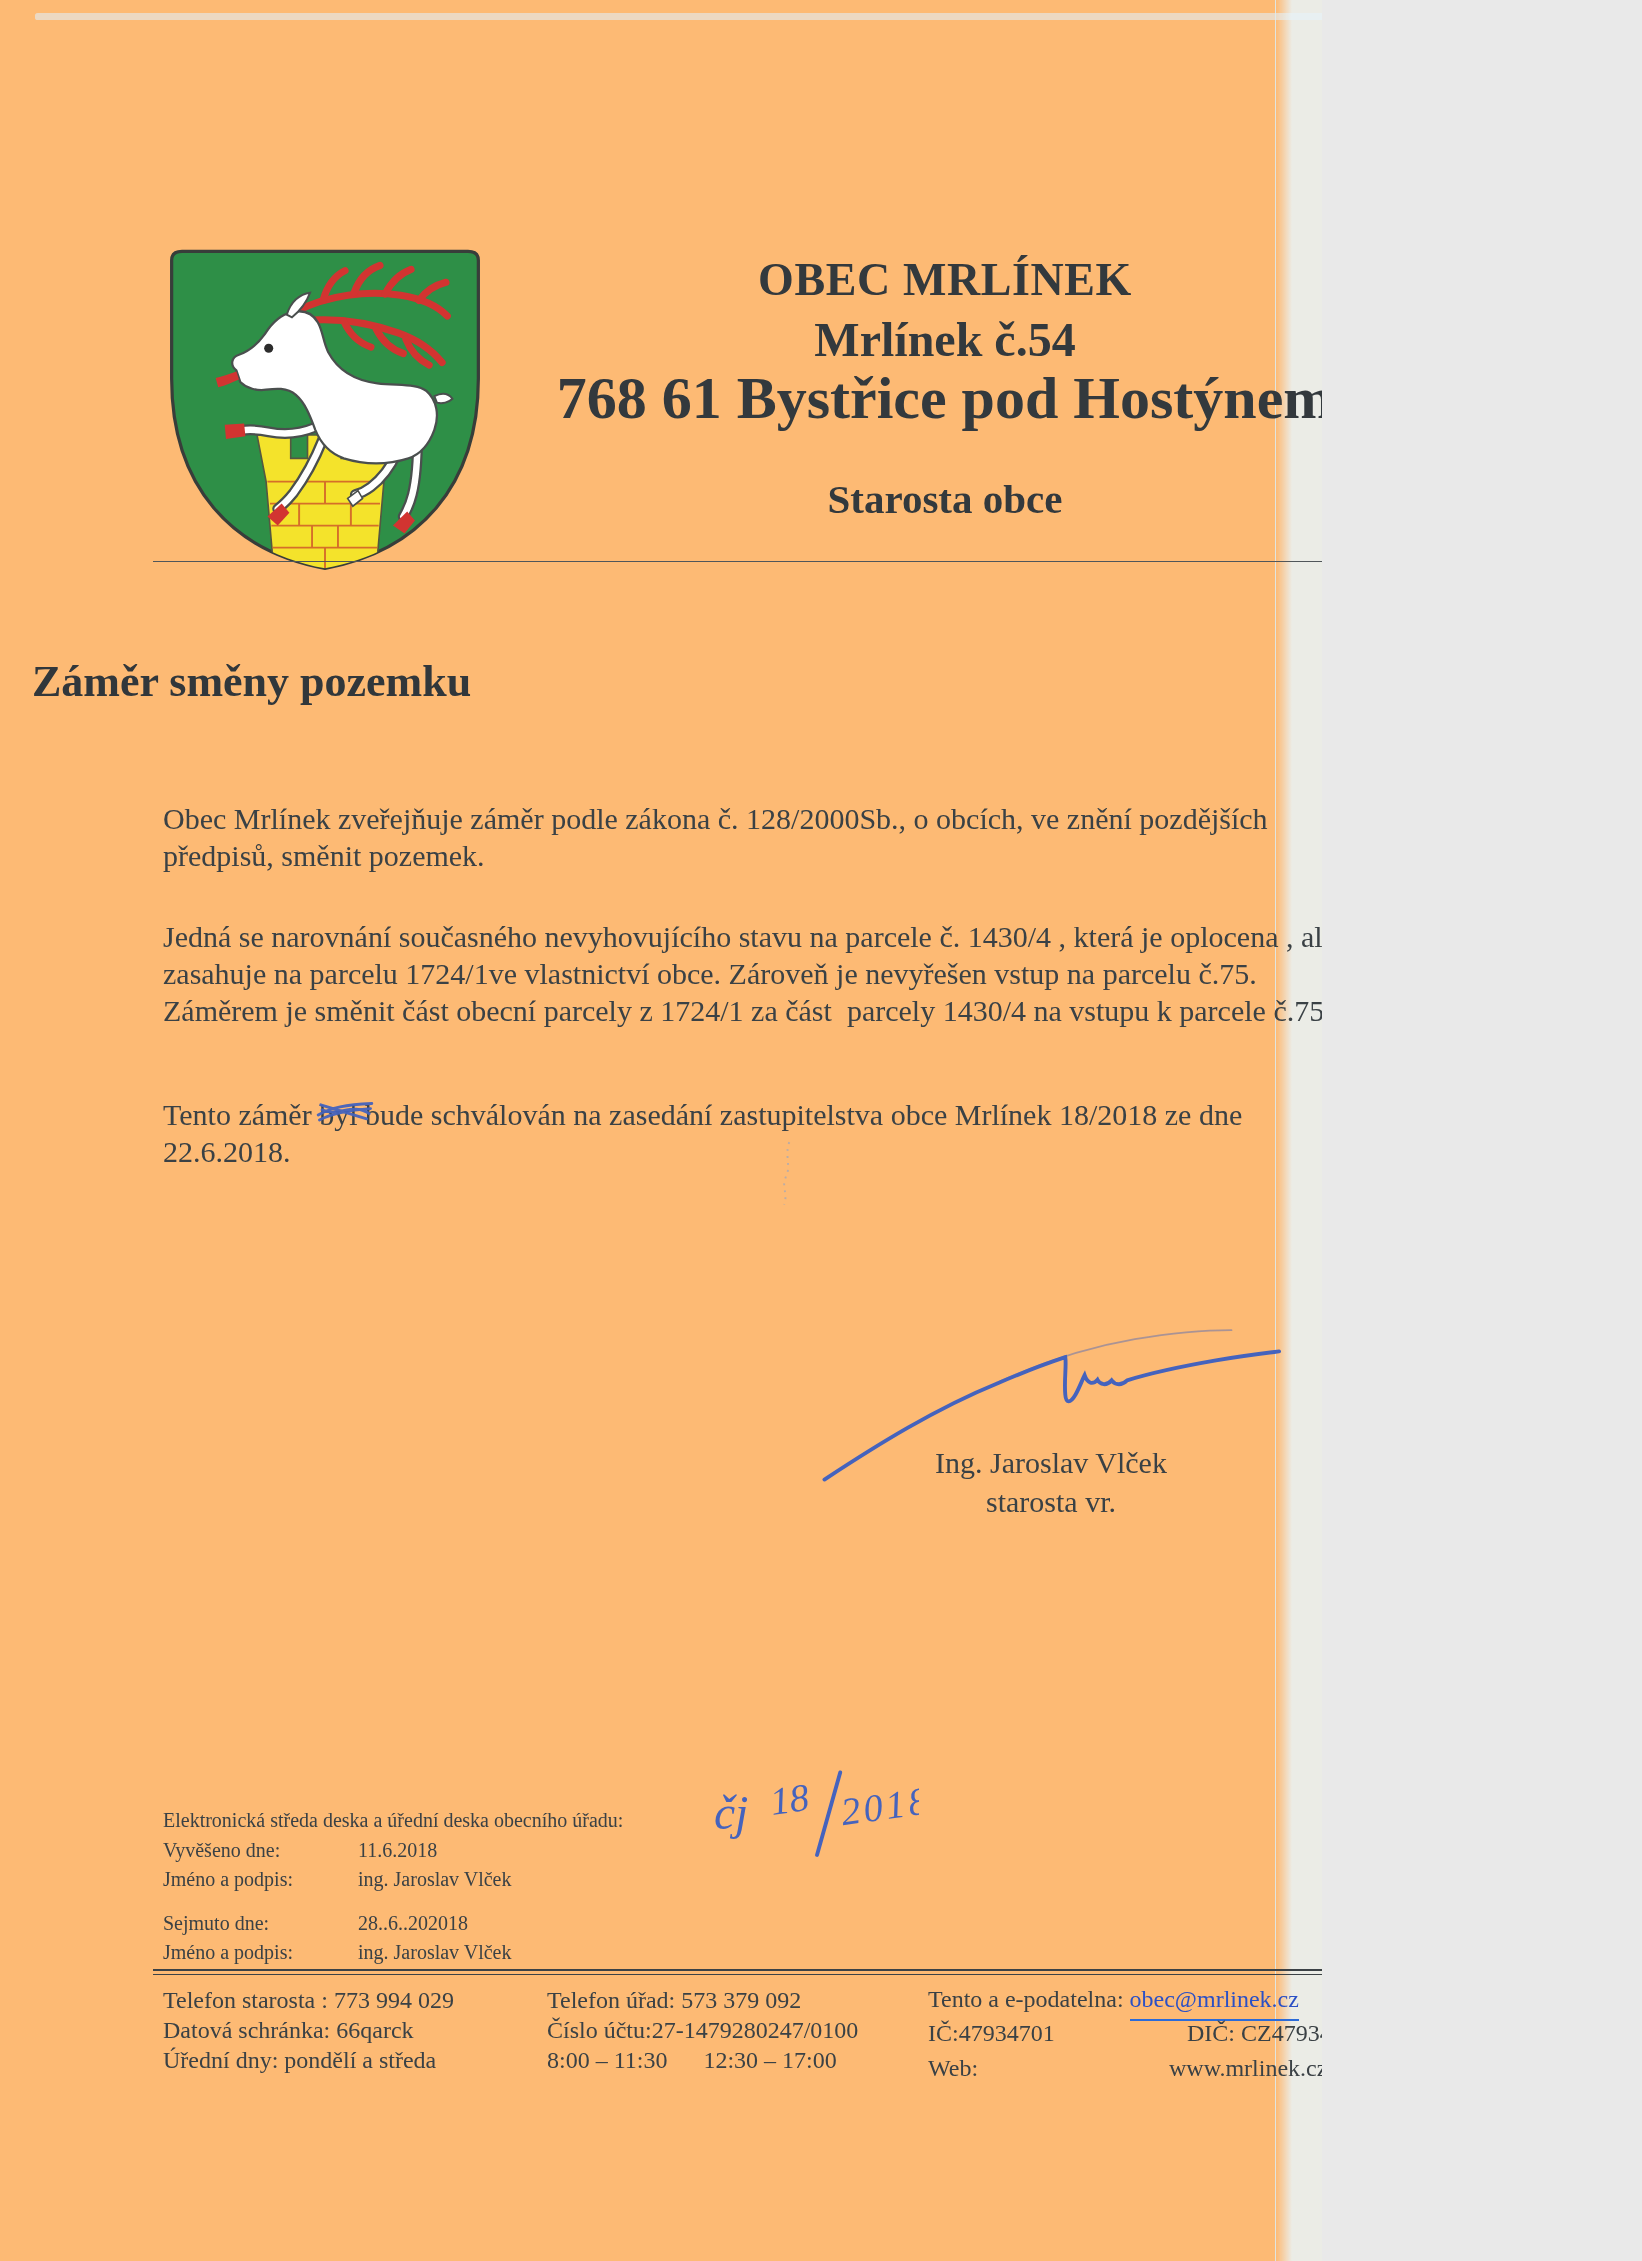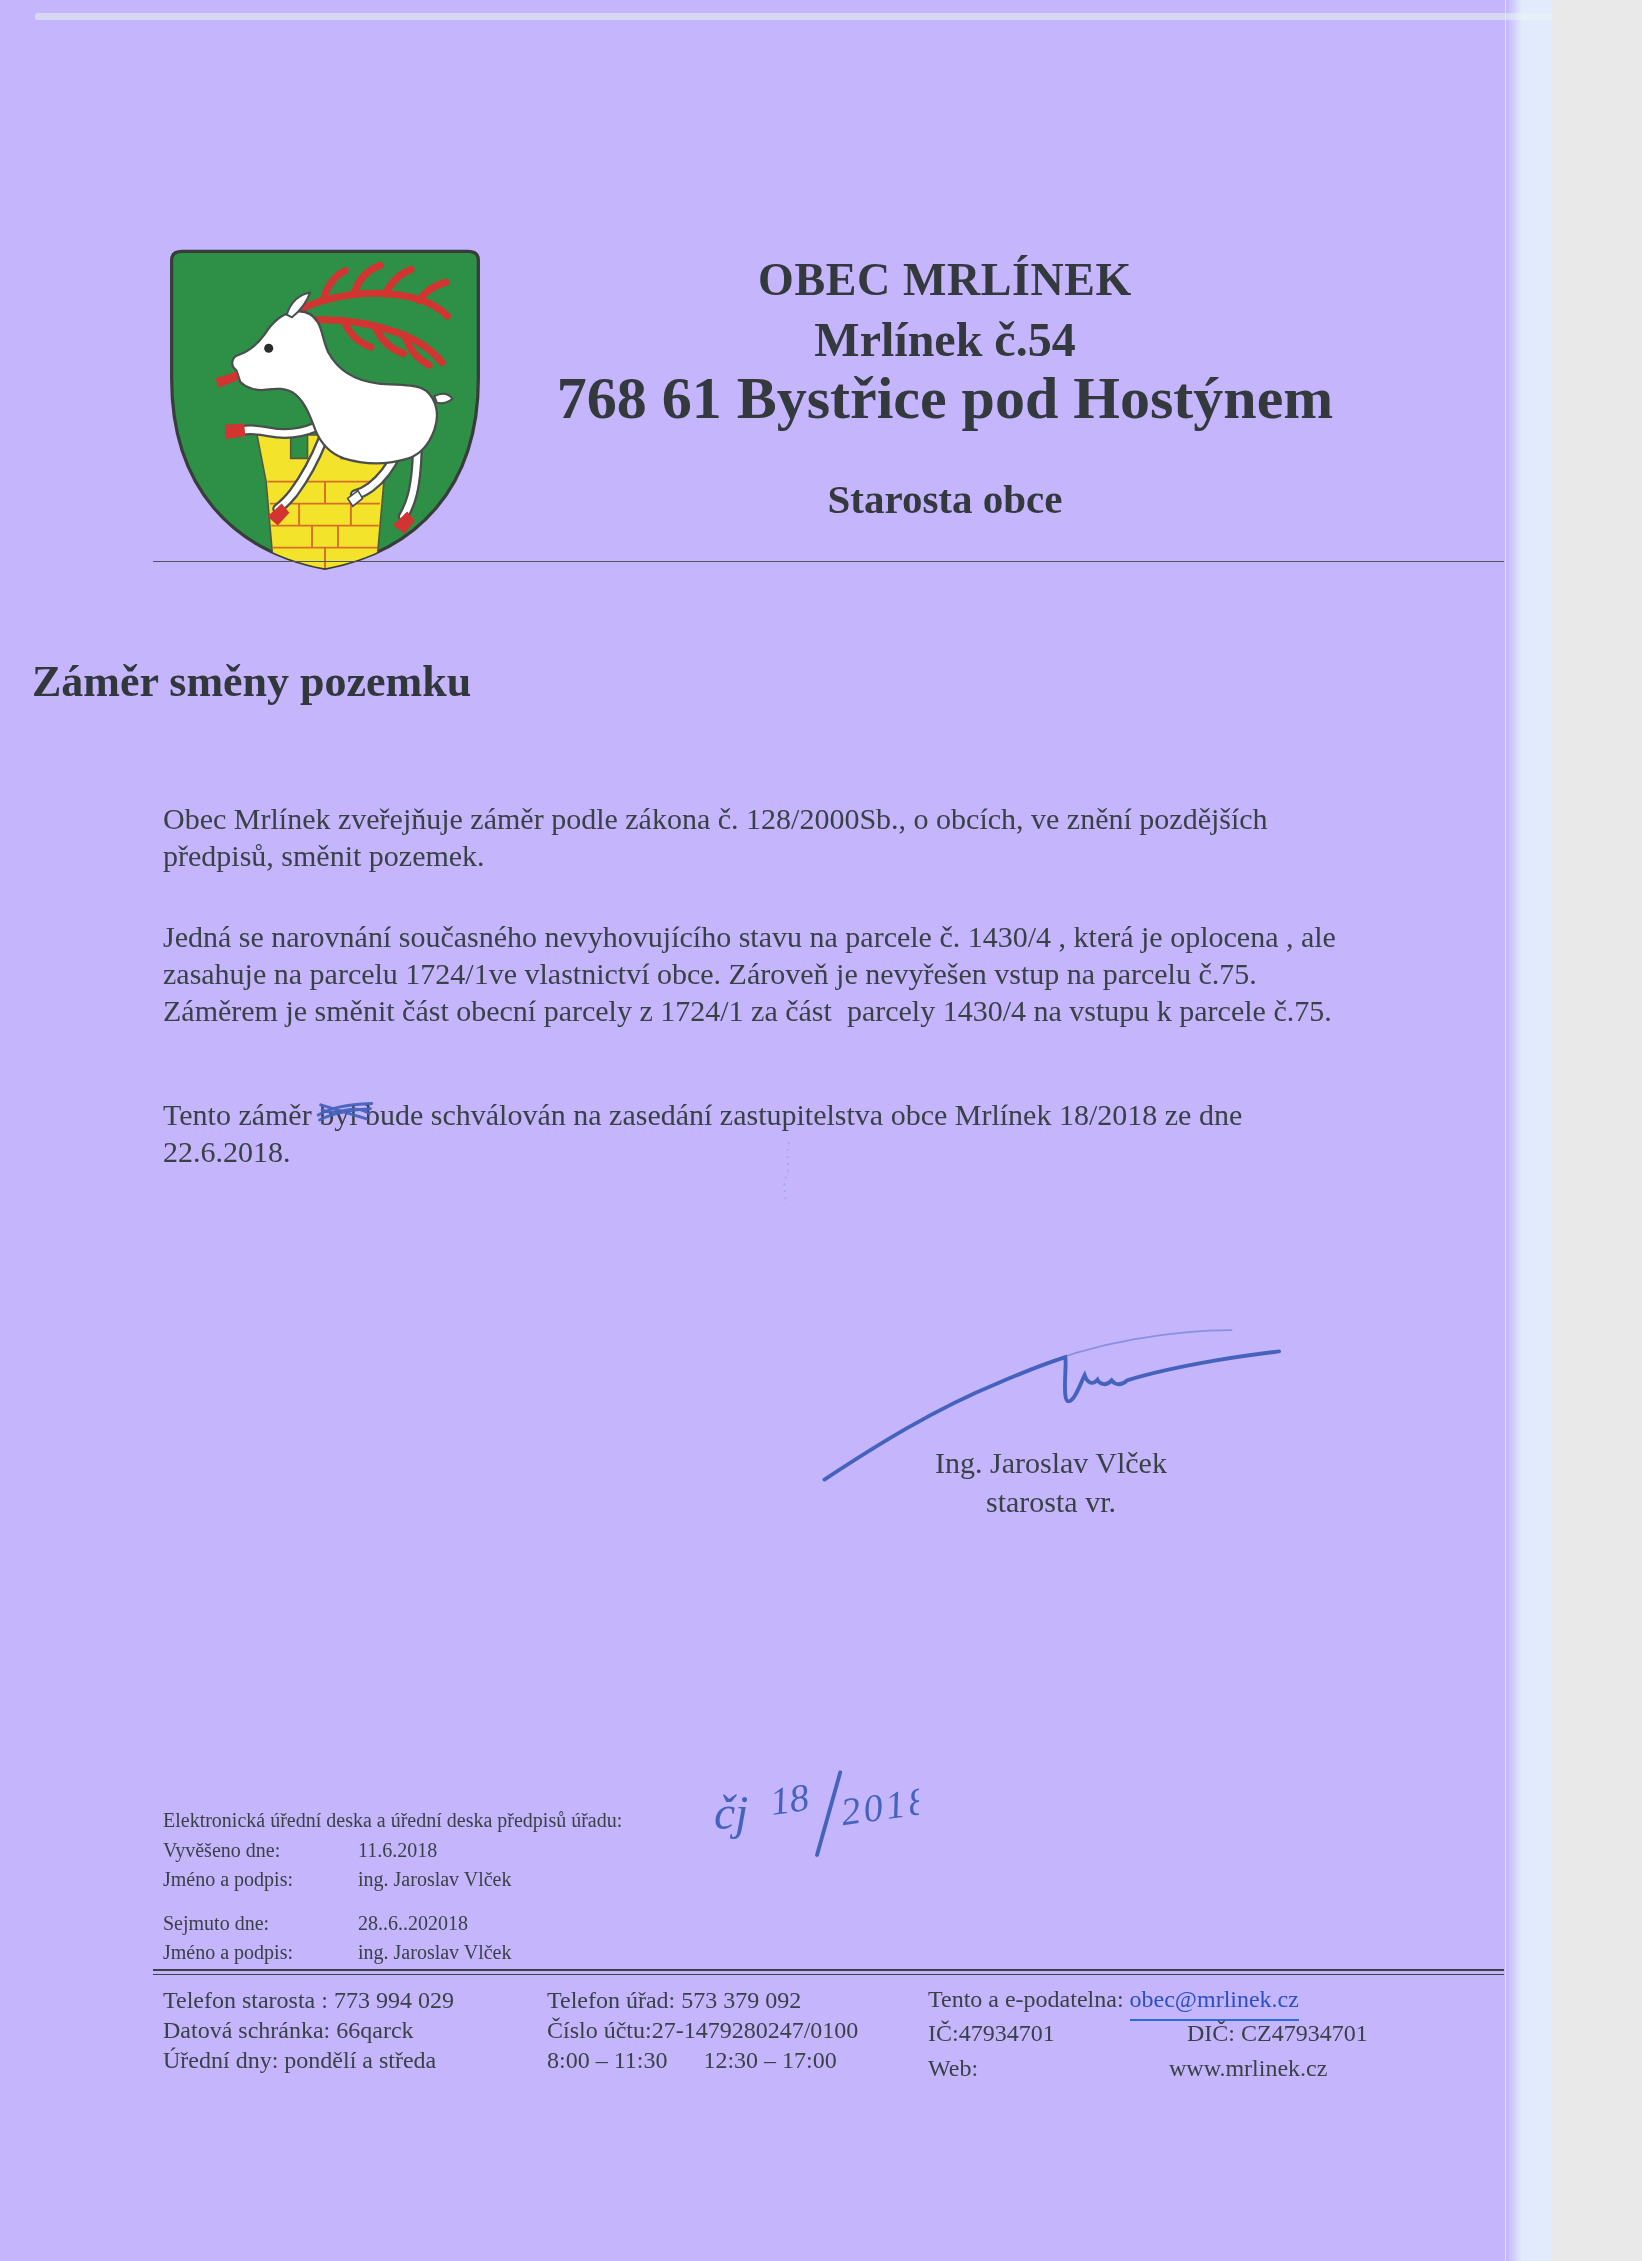--- a/index.html
+++ b/index.html
@@ -1,19 +1,19 @@
 <!DOCTYPE html>
 <html style="font-size:10.3px"><head>
 <meta charset="utf-8">
 <style>
   html,body{margin:0;padding:0;background:#e9e9e9;}
   .page{
     position:relative;
-    width:1552px;height:2261px;
-    background:#c4b5fd;
+    width:1322px;height:2261px;
+    background:#fdba74;
     overflow:hidden;
     font-family:"Liberation Serif", serif;
     color:#3a4145;
   }
   .abs{position:absolute;}
   
   .scan-band-top{left:35px;top:13px;width:1580px;height:7px;background:#e4eaee;opacity:.65;border-radius:2.6px;}
   .scan-band-right{right:0;top:0;width:46px;height:2261px;
     background:linear-gradient(to right, rgba(228,243,250,0), #e8f5fb 35%);
     border-left:1.3px solid #dcedf5;opacity:.85;}
@@ -187,21 +187,21 @@
 
   <svg class="abs handwriting" style="left:706px;top:1757px;" width="213" height="116" viewBox="0 0 330 180">
     <g font-family="Liberation Serif, serif" font-style="italic" fill="#4563bd">
       <text x="12" y="112" font-size="74">čj</text>
       <text x="100" y="86" font-size="60" transform="rotate(-8 130 70)">18</text>
       <text x="212" y="106" font-size="60" letter-spacing="5" transform="rotate(-8 212 104)">2018</text>
     </g>
     <path d="M208,24 L172,152" fill="none" stroke-width="6" stroke-linecap="round" stroke="#4563bd"></path>
   </svg>
 
-  <div class="abs board-row r-heading board">Elektronická úřední deska a úřední deska předpisů úřadu:</div>
+  <div class="abs board-row r-heading board">Elektronická středa deska a úřední deska obecního úřadu:</div>
   <div class="abs board-row board r-posted"><span class="board-label">Vyvěšeno dne:</span><span>11.6.2018</span></div>
   <div class="abs board-row board r-name1"><span class="board-label">Jméno a podpis:</span><span>ing. Jaroslav Vlček</span></div>
   <div class="abs board-row board r-removed"><span class="board-label">Sejmuto dne:</span><span>28..6..202018</span></div>
   <div class="abs board-row board r-name2"><span class="board-label">Jméno a podpis:</span><span>ing. Jaroslav Vlček</span></div>
 
   <div class="abs rule-double"></div>
 
   <div class="abs contact-col col1">Telefon starosta : 773 994 029
 Datová schránka: 66qarck
 Úřední dny: pondělí a středa</div>

